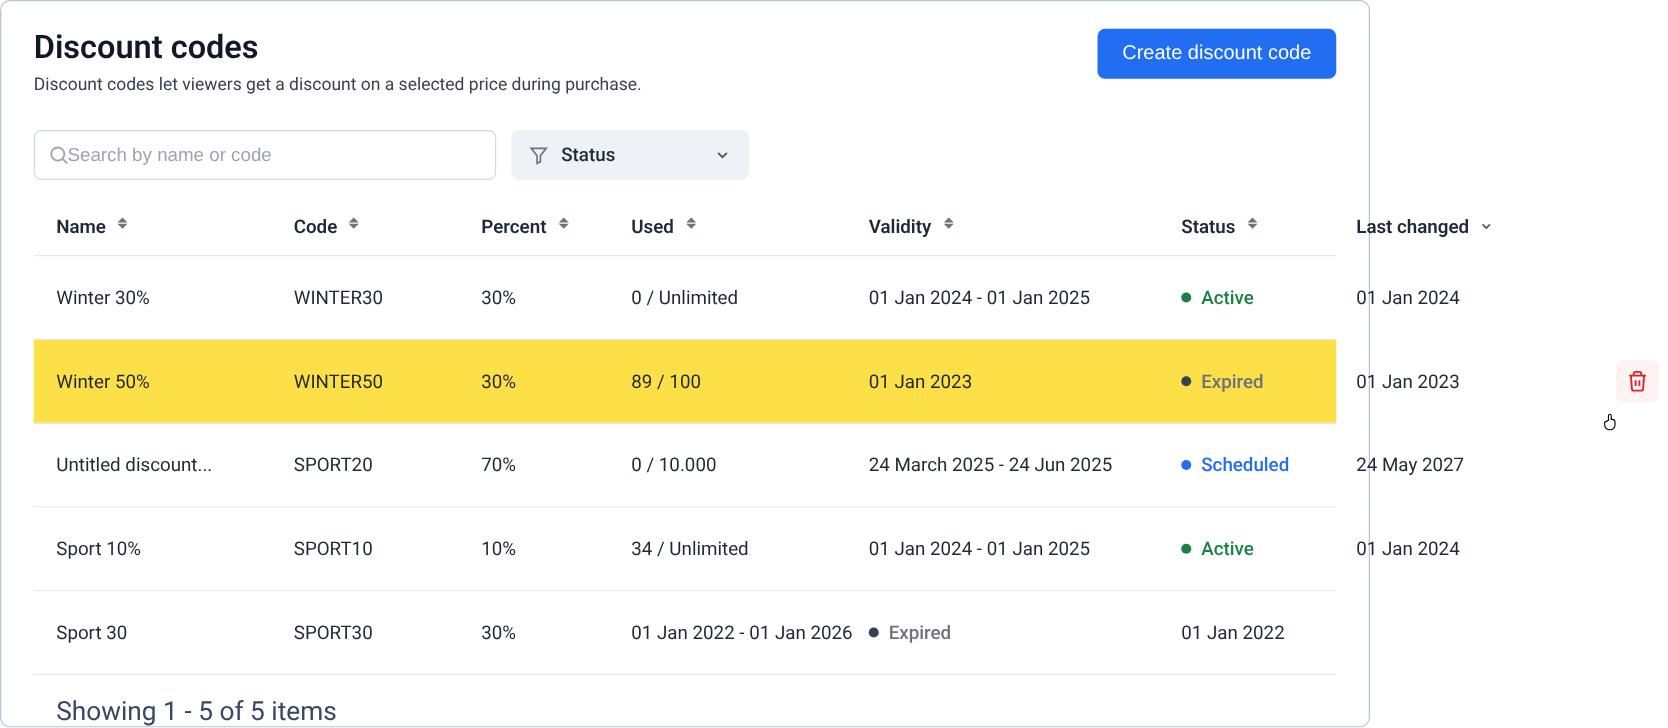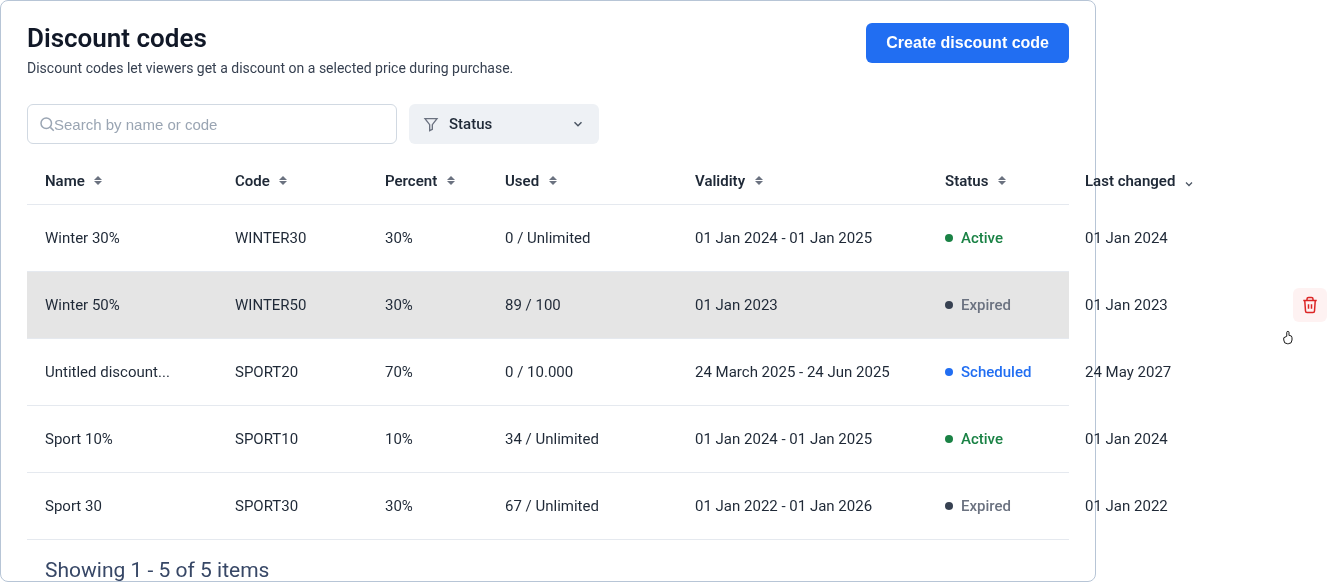--- a/index.html
+++ b/index.html
@@ -33,21 +33,21 @@
     font-size: 14px;
     color: #374151;
   }
   .create-btn {
     background: #216ef2;
     color: #fff;
     border: none;
     border-radius: 6px;
     padding: 11px 20px;
     font-size: 16px;
-    font-weight: 700;
+    font-weight: 400;
     cursor: pointer;
     white-space: nowrap;
   }
   .filters {
     margin-top: 28px;
     display: flex;
     gap: 12px;
     align-items: center;
   }
   .search-wrap {
@@ -93,21 +93,21 @@
     width: 100%;
   }
   .thead {
     display: grid;
     grid-template-columns: 190px 150px 120px 190px 250px 140px 170px 72px;
     padding: 0 18px 14px 18px;
     border-bottom: 1px solid #e5e9ef;
   }
   .th {
     display: flex;
-    align-items: flex-end;
+    align-items: center;
     gap: 8px;
     font-size: 15px;
     font-weight: 600;
     color: #1f2937;
     cursor: pointer;
     user-select: none;
   }
   .sort-icon { width: 11px; height: 14px; color: #6b7280; display:flex; flex-direction:column; align-items:center; gap:1px;}
   .sort-icon .tri { width:0;height:0;border-left:4px solid transparent;border-right:4px solid transparent; }
   .sort-icon .up { border-bottom:4px solid currentColor; }
@@ -116,21 +116,21 @@
   .tbody .tr {
     display: grid;
     grid-template-columns: 190px 150px 120px 190px 250px 140px 170px 72px;
     padding: 16px 18px;
     border-bottom: 1px solid #e5e9ef;
     align-items: center;
     font-size: 15px;
     color: #1f2937;
     position: relative;
   }
-  .tbody .tr.hovered { background: #e5e5e5; }
+  .tbody .tr.hovered { background: #fde047; }
   .status-cell { display:flex; align-items:center; gap:8px; font-weight:500;}
   .dot { width:8px; height:8px; border-radius:50%; display:inline-block; flex-shrink:0;}
   .status-Active { color:#1a8245; }
   .status-Active .dot { background:#1a8245; }
   .status-Expired { color:#6b7280; }
   .status-Expired .dot { background:#374151; }
   .status-Scheduled { color:#216ef2; }
   .status-Scheduled .dot { background:#216ef2; }
   .action-cell { display:flex; justify-content:flex-end; }
   .delete-btn {
@@ -336,21 +336,20 @@
           <path d="M10 11v6M14 11v6"></path>
           <path d="M8 6V4a2 2 0 012-2h4a2 2 0 012 2v2"></path>
         </svg>
       </div>
     </div>
   </div>
         <div class="tr">
     <div>Sport 30</div>
     <div>SPORT30</div>
     <div>30%</div>
-    <div>67 / Unlimited</div>
     <div>01 Jan 2022 - 01 Jan 2026</div>
     <div class="status-cell status-Expired">
       <span class="dot"></span>
       <span>Expired</span>
     </div>
     <div>01 Jan 2022</div>
     <div class="action-cell">
       <div class="delete-btn">
         <svg class="trash" viewBox="0 0 24 24" fill="none" stroke="currentColor" stroke-width="2">
           <polyline points="3 6 5 6 21 6"></polyline>

